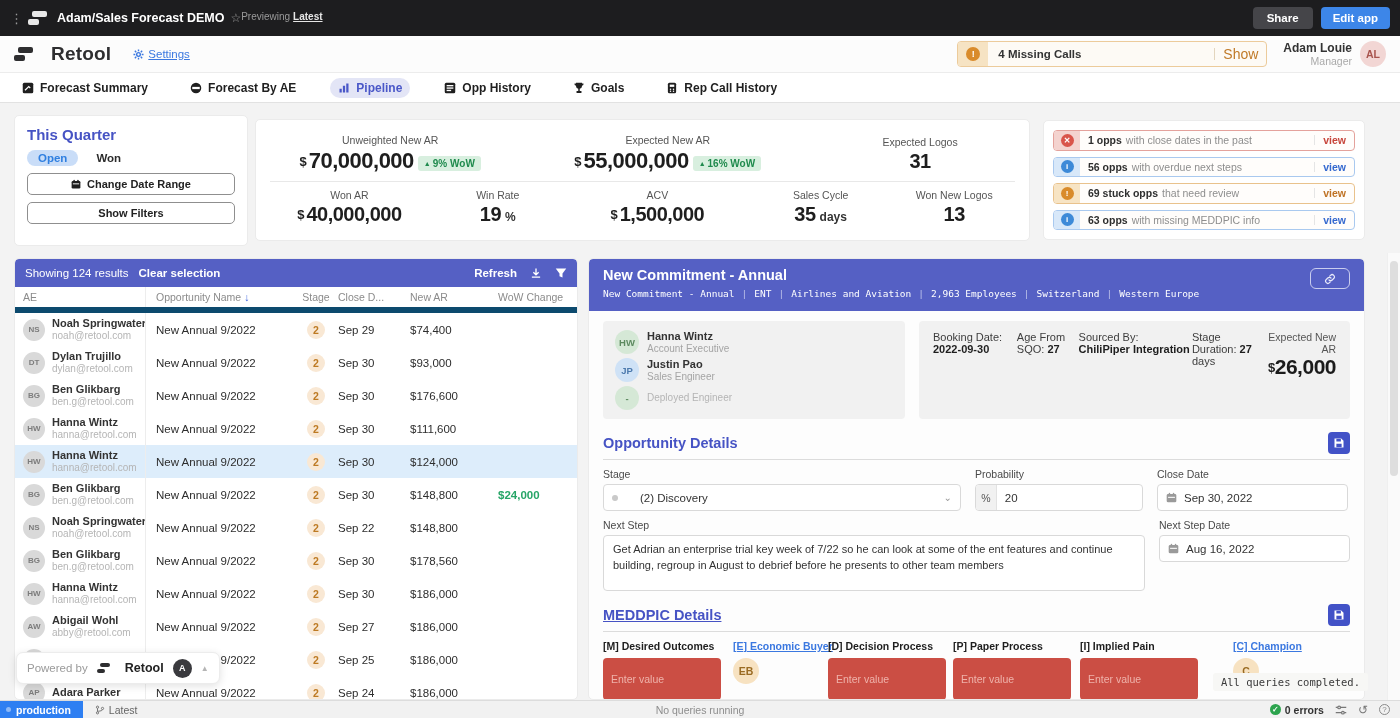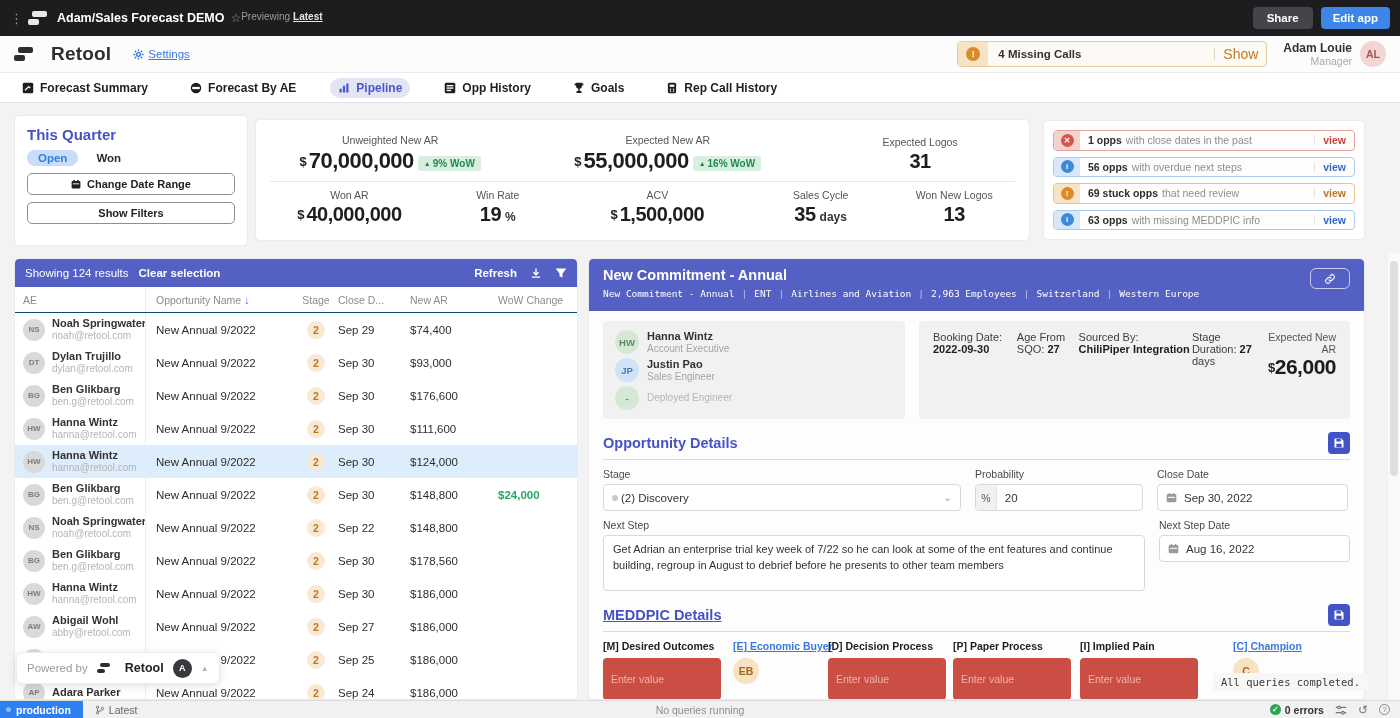--- a/index.html
+++ b/index.html
@@ -80,21 +80,21 @@
   .alert.red{border-color:#e4a29c}.alert.red .a-ic{background:#f4d3cf}.alert.red .dotic{background:#d9544a}.alert.red .a-view{color:#c7463c}
   .alert.blue{border-color:#a9c9ef}.alert.blue .a-ic{background:#d8e8f9}.alert.blue .dotic{background:#3d8ad8}.alert.blue .a-view{color:#3569cf}
   .alert.orange{border-color:#e9c28c}.alert.orange .a-ic{background:#f7e4c4}.alert.orange .dotic{background:#d98b2b}.alert.orange .a-view{color:#bf7326}
   
   #tablepanel{left:14px;top:155px;width:564px;height:442px;overflow:hidden;padding:0}
   .t-toolbar{height:28px;background:#5560c4;display:flex;align-items:center;padding:0 10px;color:#fff;border-radius:4px 4px 0 0}
   .t-results{font-size:11.5px}
   .t-clear{font-size:11.5px;font-weight:bold;margin-left:10px}
   .t-tools{margin-left:auto;display:flex;align-items:center;gap:13px}
   .t-refresh{font-size:11.5px;font-weight:bold}
-  .thead{height:26px;display:flex;align-items:center;border-bottom:1px solid #0c4a6e;color:#8b8b8b;font-size:10.5px}
+  .thead{height:26px;display:flex;align-items:center;border-bottom:6px solid #0c4a6e;color:#8b8b8b;font-size:10.5px}
   .c-ae{width:131px;padding-left:8px;display:flex;align-items:center;gap:7px;align-self:stretch;border-right:1px solid #ededed}
   .c-opp{width:150px;padding-left:10px}
   .c-stage{width:40px;display:flex;justify-content:center}
   .c-close{width:72px;padding-left:2px}
   .c-ar{width:86px;padding-left:2px}
   .c-wow{flex:1;padding-left:4px}
   .sortarrow{color:#4a6ee0;font-weight:bold;margin-left:3px}
   .trow{height:33px;display:flex;align-items:center;font-size:11.5px;color:#2d2d2d;cursor:pointer}
   .trow.selected{background:#ddedfb}
   .avatar-sm{width:22px;height:22px;min-width:22px;border-radius:50%;background:#d9d9d9;color:#7c7c7c;font-size:8px;font-weight:bold;display:flex;align-items:center;justify-content:center}
@@ -130,21 +130,21 @@
   .exp-val{font-size:21px;font-weight:bold;color:#1b1b1b;letter-spacing:-.5px}
   .exp-val .kpre{font-size:13px}
   .sectionhead{display:flex;align-items:center;margin-top:13px;border-bottom:1px solid #dcdcdc;padding-bottom:5px}
   .sec-title{color:#4653c4;font-size:14.5px;font-weight:bold}
   .sec-title.u{text-decoration:underline}
   .savebtn{margin-left:auto;width:22px;height:22px;border-radius:4px;background:#4252c7;display:flex;align-items:center;justify-content:center;cursor:pointer}
   .fieldrow{display:flex;gap:14px;margin-top:8px}
   .fgroup{display:flex;flex-direction:column;gap:4px}
   .flabel{font-size:10.5px;color:#4a4a4a}
   .ctl{height:27px;border:1px solid #d9d9d9;border-radius:4px;background:#fff;display:flex;align-items:center;font-size:11.5px;color:#333}
-  .sel-stage{width:358px;padding:0 8px;gap:3px}
+  .sel-stage{width:358px;padding:0 8px;gap:22px}
   .seldot{width:6px;height:6px;border-radius:50%;background:#c9c9c9}
   .selchev{margin-left:auto;color:#9a9a9a;font-size:10px}
   .prob{width:168px;overflow:hidden}
   .prob-addon{width:24px;align-self:stretch;background:#f1f1f1;border-right:1px solid #e2e2e2;display:flex;align-items:center;justify-content:center;font-size:10.5px;color:#555}
   .prob input{border:none;outline:none;font-size:11.5px;color:#333;width:100%;padding:0 8px;font-family:inherit}
   .datefld{width:191px;padding:0 8px;gap:7px}
   .textarea{flex:1;min-height:56px;border:1px solid #d9d9d9;border-radius:4px;background:#fff;font-size:11px;color:#333;padding:6px 9px;line-height:1.45}
   
   .medrow{display:flex;margin-top:8px}
   .medcol{display:flex;flex-direction:column;gap:6px}

